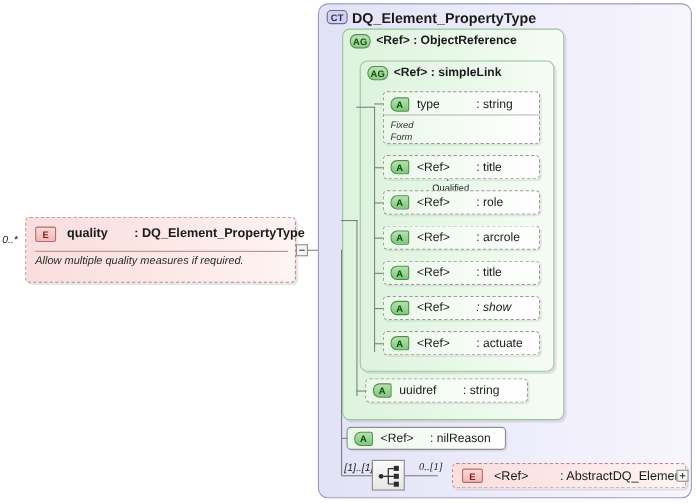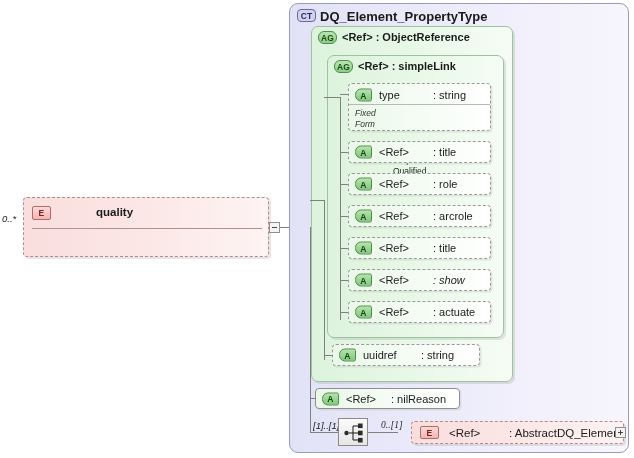--- a/index.html
+++ b/index.html
@@ -139,22 +139,24 @@
 </style>
 </head>
 <body>
 
 <div id="stage">
 
   <div class="card abs" style="left:2px;top:213px;">0..*</div>
 
   <div class="el-box abs" style="left:23px;top:197px;width:246px;height:60px;">
     <span class="badge badge-e abs">E</span>
-    <span class="el-name" style="left:37px;top:8px;margin-left:35px;">quality</span>
+    <span class="el-name" style="left:37px;top:8px;">quality</span>
+    <span class="el-type" style="left:98px;top:8px;">: DQ_Element_PropertyType</span>
     <div class="el-doc" style="top:30px;">
+      <div>Allow multiple quality measures if required.</div>
     </div>
   </div>
 
   <div class="toggle abs" style="left:269px;top:222px;"></div>
 
   <div class="line hl abs" style="left:280px;top:227px;width:30px;"></div>
 
   <div class="ct-panel abs" style="left:289px;top:3px;width:340px;height:450px;">
     <span class="badge badge-ct">CT</span>
     <span class="ct-title">DQ_Element_PropertyType</span>

